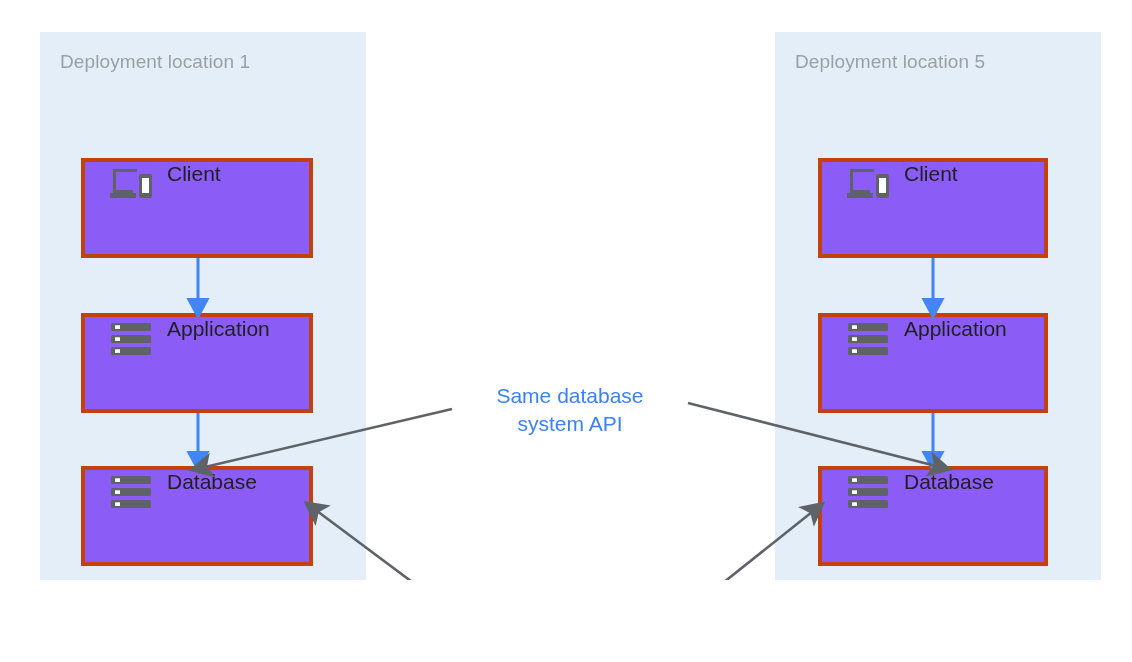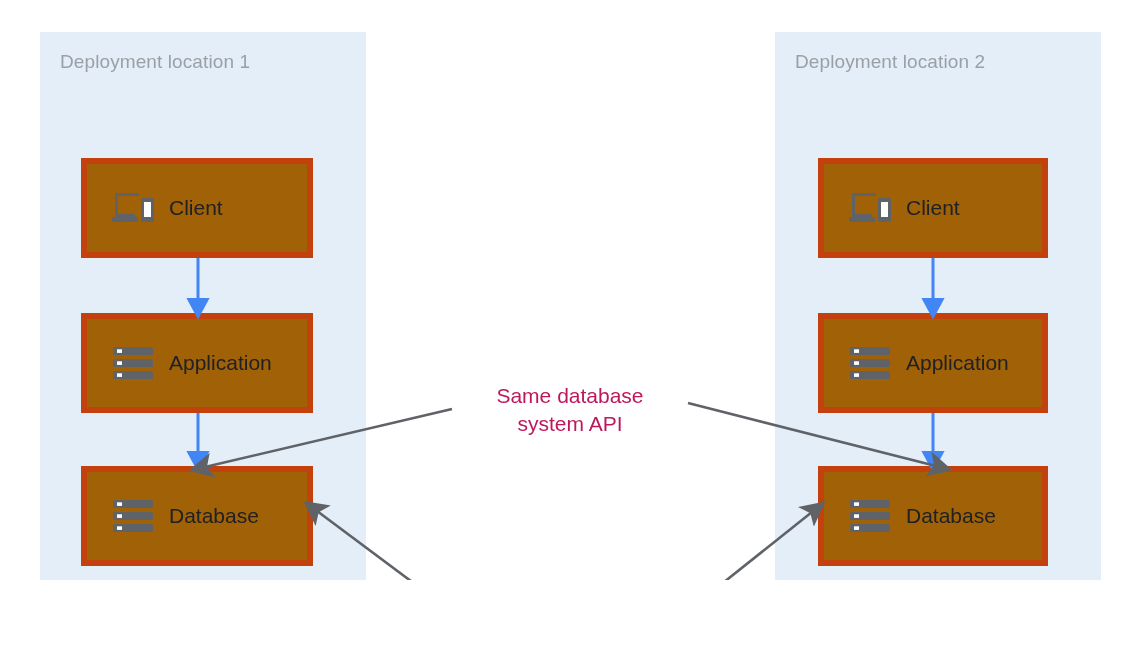--- a/index.html
+++ b/index.html
@@ -23,25 +23,24 @@
   }
   .zone-title {
     position: absolute;
     font-size: 19px;
     color: #9aa0a6;
     letter-spacing: 0.1px;
     white-space: nowrap;
   }
   .node {
     position: absolute;
-    background: #a16207;
-    border: 6px solid #c2410c;
+    background: #8b5cf6;
+    border: 4px solid #c2410c;
     box-sizing: border-box;
     display: flex;
-    align-items: center;
     justify-content: flex-start;
   }
   .node .icon-wrap {
     width: 52px;
     height: 44px;
     margin-left: 20px;
     margin-right: 10px;
     flex: 0 0 auto;
     display: flex;
     align-items: center;
@@ -56,21 +55,21 @@
     position: absolute;
     left: 0;
     top: 0;
     width: 1132px;
     height: 662px;
     pointer-events: none;
   }
   .callout {
     position: absolute;
     font-size: 21px;
-    color: #be185d;
+    color: #3b82f6;
     text-align: center;
     line-height: 1.35;
     white-space: pre-line;
   }
 </style>
 </head>
 <body>
 
 <div id="canvas">
 
@@ -112,21 +111,21 @@
         <rect x="0" y="14" width="40" height="8" rx="1.5" fill="#5f6368"></rect>
         <rect x="4" y="16.3" width="5" height="3.6" fill="#ffffff"></rect>
         <rect x="0" y="26" width="40" height="8" rx="1.5" fill="#5f6368"></rect>
         <rect x="4" y="28.3" width="5" height="3.6" fill="#ffffff"></rect>
       </svg>
     </span>
     <span class="node-label">Database</span>
   </div>
 
   <div class="zone" style="left:775px; top:32px; width:326px; height:569px;"></div>
-  <div class="zone-title" style="left:795px; top:51px;">Deployment location 2</div>
+  <div class="zone-title" style="left:795px; top:51px;">Deployment location 5</div>
 
   <div class="node" style="left:818px; top:158px; width:230px; height:100px;">
     <span class="icon-wrap">
       <svg width="44" height="36" viewBox="0 0 44 36" aria-hidden="true">
         <path d="M4 3 h24 v3 H7 v18 H4 Z" fill="#5f6368"></path>
         <path d="M4 6 h3 v18 h17 v3 H4 Z" fill="#5f6368"></path>
         <rect x="1" y="27" width="26" height="5" fill="#5f6368"></rect>
         <rect x="30" y="8" width="13" height="24" rx="2" fill="#5f6368"></rect>
         <rect x="33" y="12" width="7" height="15" fill="#ffffff"></rect>
       </svg>

